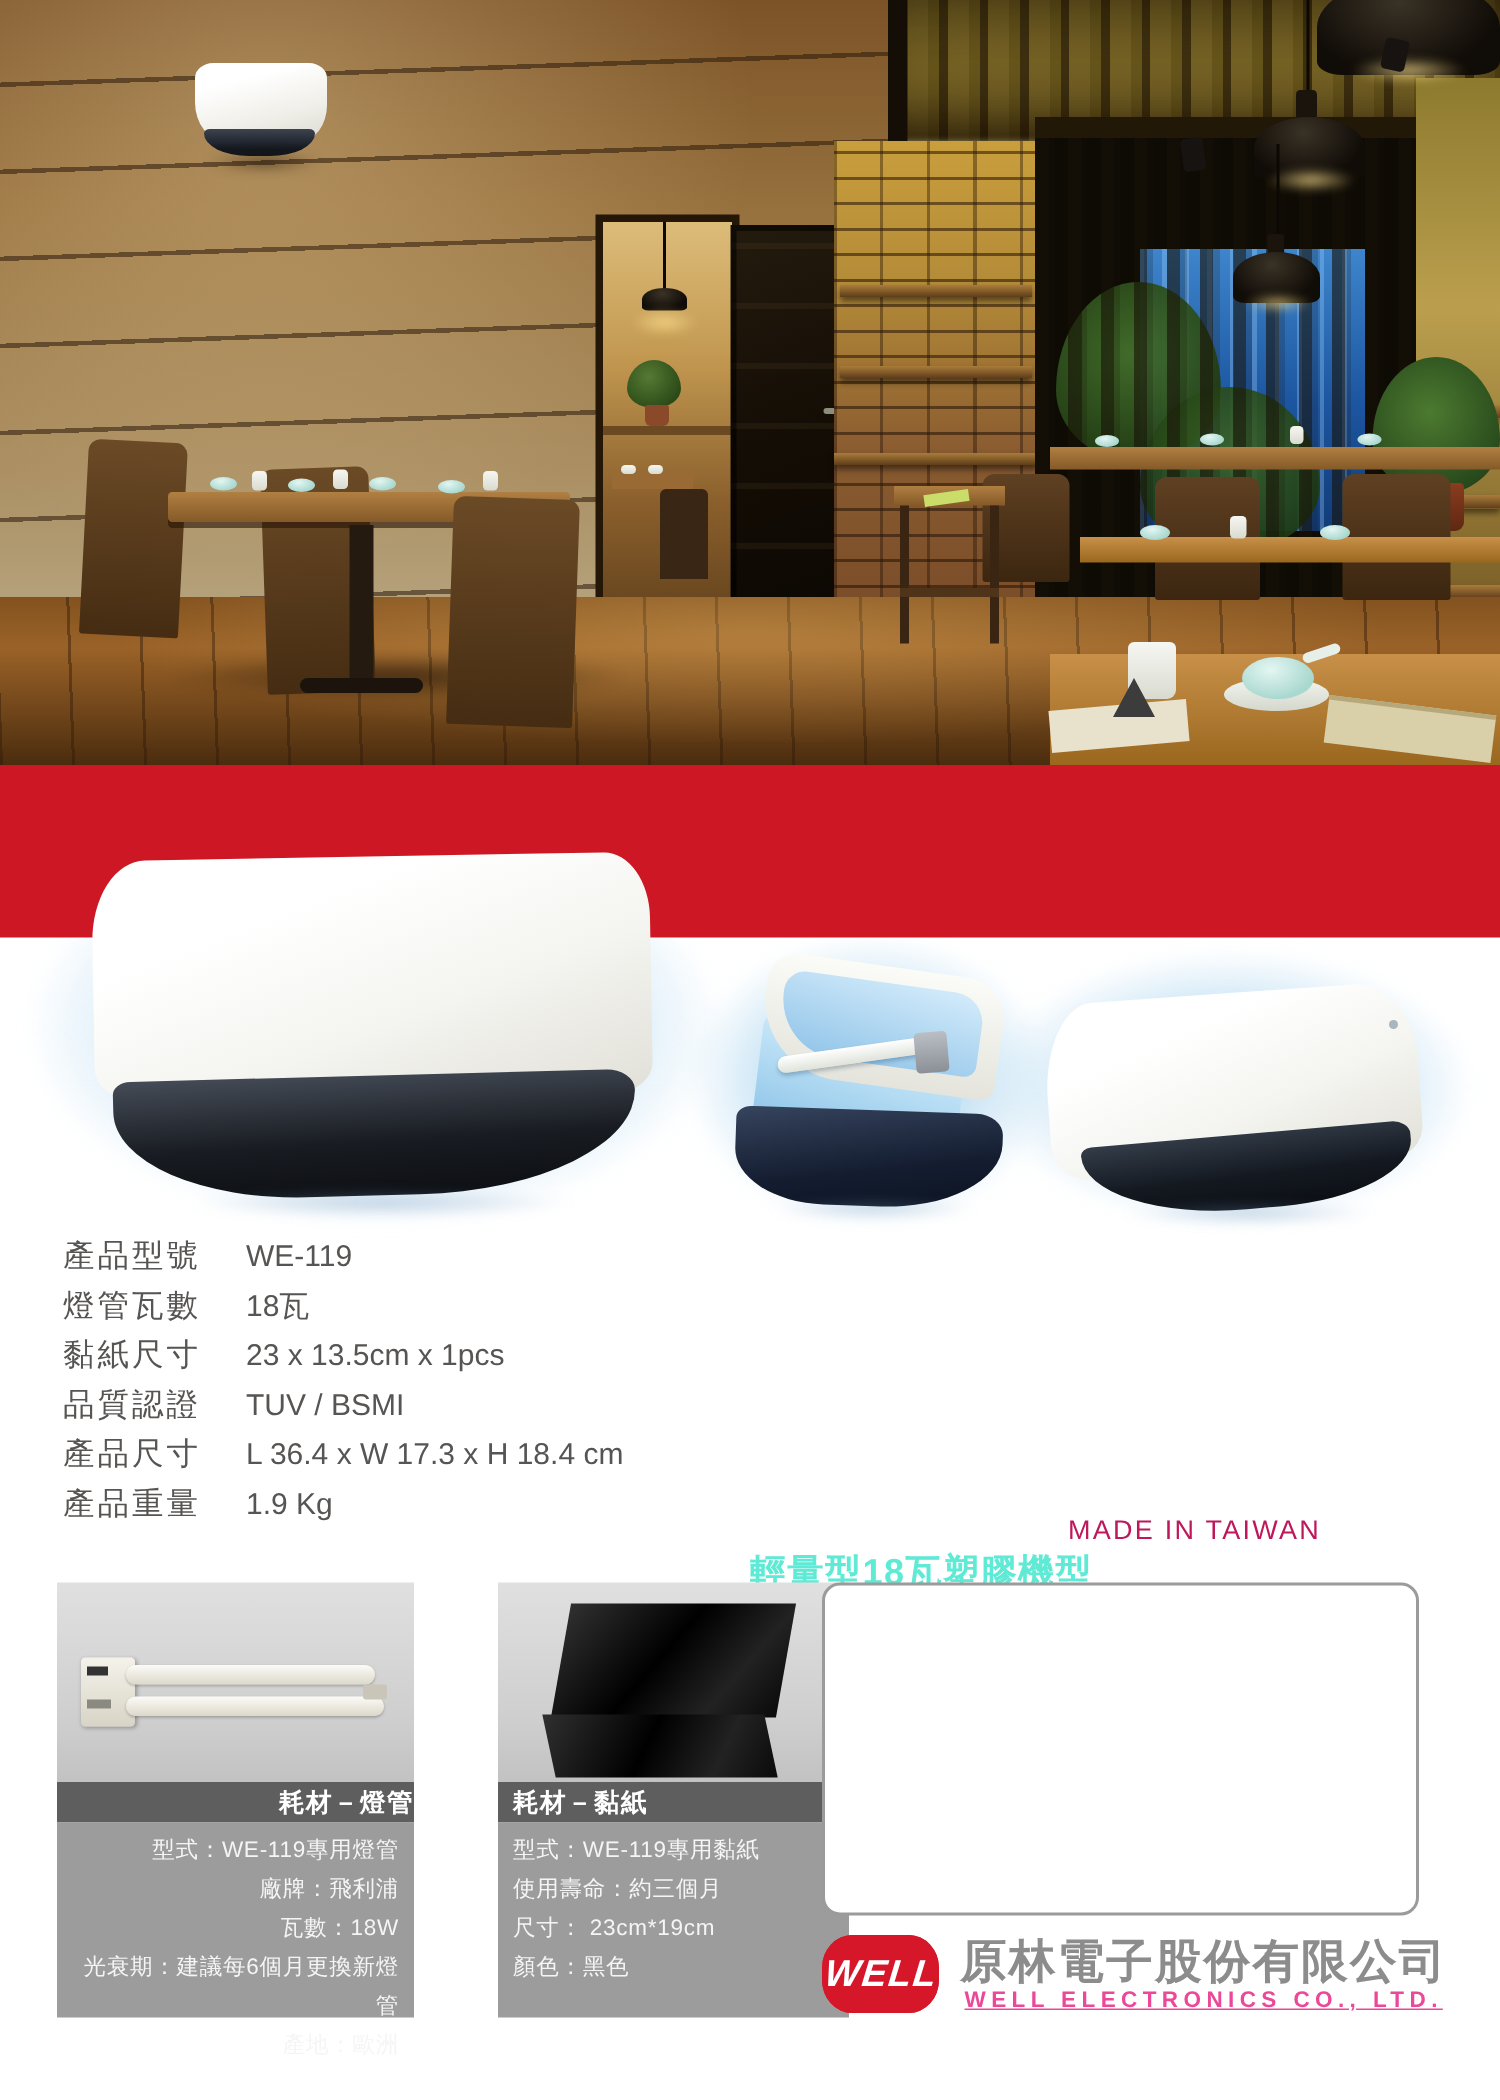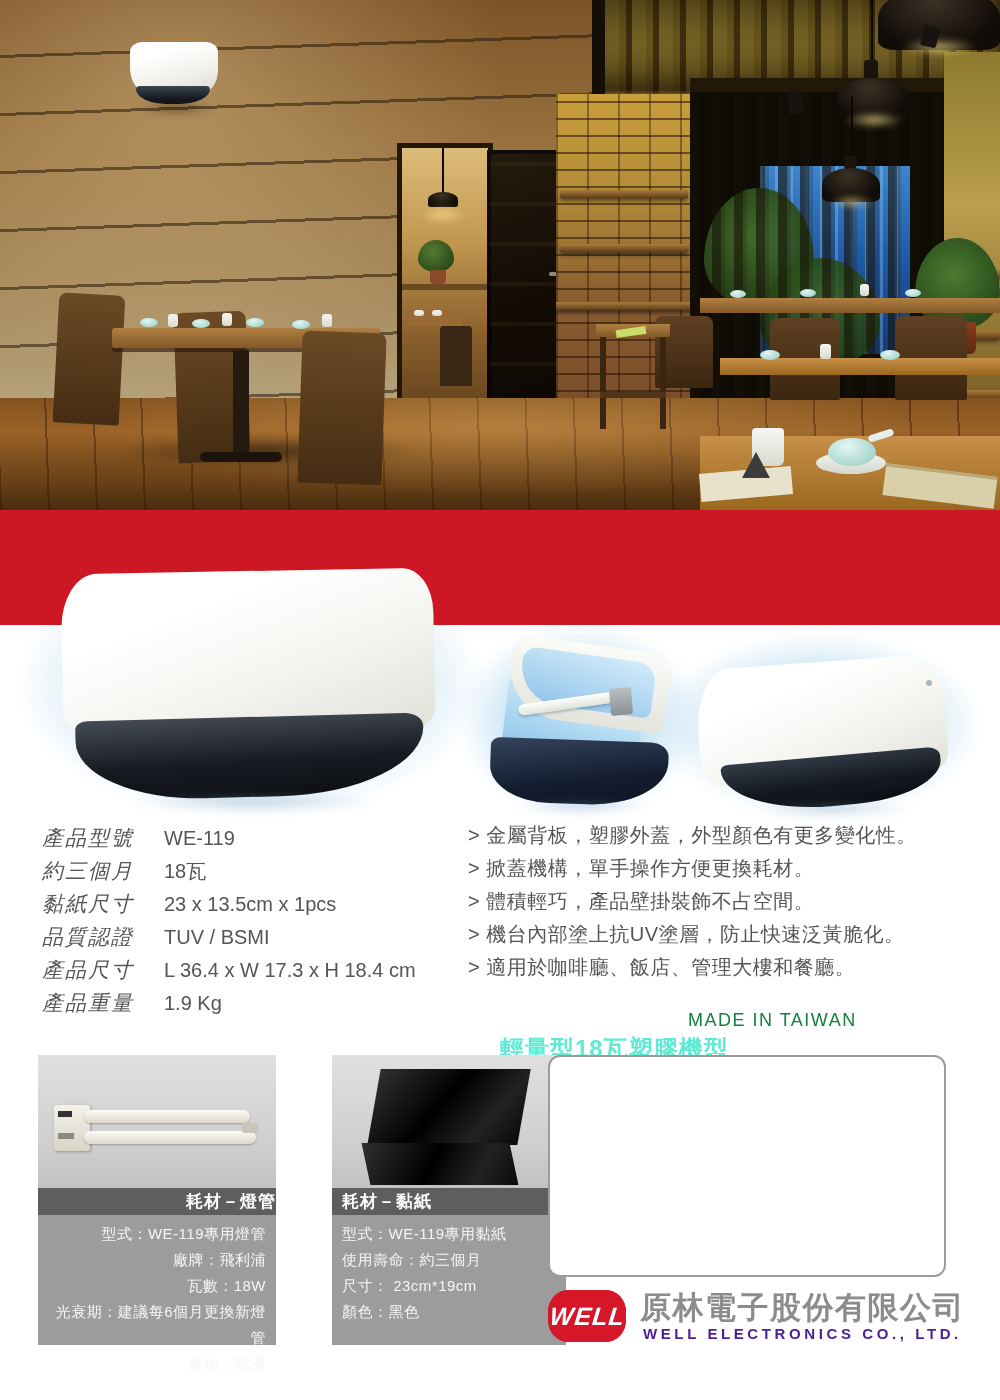--- a/index.html
+++ b/index.html
@@ -78,45 +78,45 @@
   .glow-layer{position:absolute;left:0;top:625px;width:1000px;height:200px;overflow:hidden;}
   .glow{position:absolute;border-radius:50%;filter:blur(6px);
         background:radial-gradient(ellipse,rgba(140,198,236,.95) 0%,rgba(175,215,240,.55) 45%,rgba(175,215,240,0) 72%);}
   .dev{position:absolute;}
   .dev-white{position:absolute;background:linear-gradient(160deg,#ffffff 28%,#f4f4f0 62%,#e1e0d8 100%);}
   .dev-black{position:absolute;background:linear-gradient(178deg,#454c57 0%,#181b21 55%,#0c0e12 100%);}
 
   
   .spec-list{position:absolute;left:42px;top:826px;width:430px;color:#575553;}
   .spec-row{height:33px;font-size:21px;line-height:24px;}
-  .spec-label{display:inline-block;width:122px;letter-spacing:2px;font-style:italic;}
+  .spec-label{display:inline-block;width:122px;letter-spacing:2px;}
   .spec-value{font-size:20px;}
   .features{position:absolute;left:468px;top:824px;width:510px;color:#575553;}
   .feature-item{font-size:20px;line-height:22px;margin-bottom:11px;letter-spacing:.5px;}
-  .made-in{position:absolute;left:688px;top:1010px;font-size:18px;letter-spacing:1.5px;color:#15803d;}
+  .made-in{position:absolute;left:712px;top:1010px;font-size:18px;letter-spacing:1.5px;color:#be185d;}
 
   
   .card{position:absolute;top:1055px;height:290px;}
   .card-img{position:relative;height:133px;background:linear-gradient(180deg,#e0e0e0 0%,#cecece 70%,#c2c2c2 100%);overflow:hidden;}
   .card-header{height:27px;background:#5e5e5e;color:#fff;font-size:17px;font-weight:700;line-height:27px;padding-left:10px;letter-spacing:1px;}
   .card-body{background:#9c9c9c;color:#f5f5f5;font-size:15px;line-height:26px;padding:6px 10px;height:118px;letter-spacing:.5px;}
   .tube{position:absolute;background:linear-gradient(180deg,#fcfbf7,#dcd8ca);border-radius:7px;box-shadow:0 1px 2px rgba(0,0,0,.25);}
   .lamp-base{position:absolute;background:linear-gradient(180deg,#f4f2ea,#d8d4c6);border-radius:3px;box-shadow:1px 1px 3px rgba(0,0,0,.3);}
   .sheet{position:absolute;background:linear-gradient(125deg,#303030 0%,#000 45%,#222 75%,#0a0a0a 100%);}
 
   .white-box{position:absolute;left:548px;top:1055px;width:398px;height:222px;background:#fff;
        border:2px solid #9b9b9b;border-radius:12px;box-sizing:border-box;}
 
   
   .logo-mark{position:absolute;left:548px;top:1290px;width:78px;height:52px;background:#d6172a;
        border-radius:20px/22px;display:flex;align-items:center;justify-content:center;
        box-shadow:inset 0 0 0 2px #d6172a;}
   .logo-text{color:#fff;font-weight:800;font-style:italic;font-size:25px;letter-spacing:1px;transform:skewX(-6deg);}
   .company-zh{position:absolute;left:640px;top:1287px;font-size:31px;font-weight:700;color:#8c8c8c;letter-spacing:1.5px;}
-  .company-en{position:absolute;left:643px;top:1325px;font-size:15px;font-weight:700;color:#4c1d95;letter-spacing:3.6px;}
+  .company-en{position:absolute;left:643px;top:1325px;font-size:15px;font-weight:700;color:#ec4899;letter-spacing:3.6px;text-decoration:underline;}
 </style>
 </head>
 <body>
 
 <div class="page">
 
   <div class="photo">
     <div class="ceiling"></div>
     <div class="ceiling-slats"></div>
     <div class="cove"></div>
@@ -273,34 +273,27 @@
          border-radius:34px 40px 24px 26px/62px 52px 22px 24px;"></div>
     <div class="dev-black" style="left:44px;top:118px;width:220px;height:50px;transform:rotate(-5deg);
          background:linear-gradient(178deg,#333c48 0%,#141921 55%,#0b0e13 100%);
          border-radius:8px 14px 100px 120px/6px 10px 42px 50px;"></div>
     <div class="abs" style="left:248px;top:42px;width:6px;height:6px;background:#aab6be;border-radius:50%;"></div>
     <div class="shadow-blob" style="left:70px;top:164px;width:170px;height:14px;background:radial-gradient(ellipse,rgba(110,150,190,.4),rgba(110,150,190,0) 70%);"></div>
   </div>
 
   <div class="spec-list">
     <div class="spec-row"><span class="spec-label">產品型號</span><span class="spec-value">WE-119</span></div>
-    <div class="spec-row"><span class="spec-label">約三個月</span><span class="spec-value">18瓦</span></div>
+    <div class="spec-row"><span class="spec-label">燈管瓦數</span><span class="spec-value">18瓦</span></div>
     <div class="spec-row"><span class="spec-label">黏紙尺寸</span><span class="spec-value">23 x 13.5cm x 1pcs</span></div>
     <div class="spec-row"><span class="spec-label">品質認證</span><span class="spec-value">TUV / BSMI</span></div>
     <div class="spec-row"><span class="spec-label">產品尺寸</span><span class="spec-value">L 36.4 x W 17.3 x H 18.4 cm</span></div>
     <div class="spec-row"><span class="spec-label">產品重量</span><span class="spec-value">1.9 Kg</span></div>
   </div>
 
-  <div class="features">
-    <div class="feature-item">&gt; 金屬背板，塑膠外蓋，外型顏色有更多變化性。</div>
-    <div class="feature-item">&gt; 掀蓋機構，單手操作方便更換耗材。</div>
-    <div class="feature-item">&gt; 體積輕巧，產品壁掛裝飾不占空間。</div>
-    <div class="feature-item">&gt; 機台內部塗上抗UV塗層，防止快速泛黃脆化。</div>
-    <div class="feature-item">&gt; 適用於咖啡廳、飯店、管理大樓和餐廳。</div>
-  </div>
   <div class="made-in">MADE IN TAIWAN</div>
 
   <div class="card" style="left:38px;width:238px;text-align:right;">
     <div class="card-img">
       <div class="lamp-base" style="left:16px;top:50px;width:36px;height:46px;"></div>
       <div class="abs" style="left:20px;top:56px;width:14px;height:6px;background:#333;"></div>
       <div class="abs" style="left:20px;top:78px;width:16px;height:6px;background:#8a8a80;"></div>
       <div class="tube" style="left:46px;top:55px;width:166px;height:13px;"></div>
       <div class="tube" style="left:46px;top:76px;width:172px;height:13px;"></div>
       <div class="abs" style="left:204px;top:68px;width:16px;height:10px;background:#c9c5b8;border-radius:2px;"></div>

